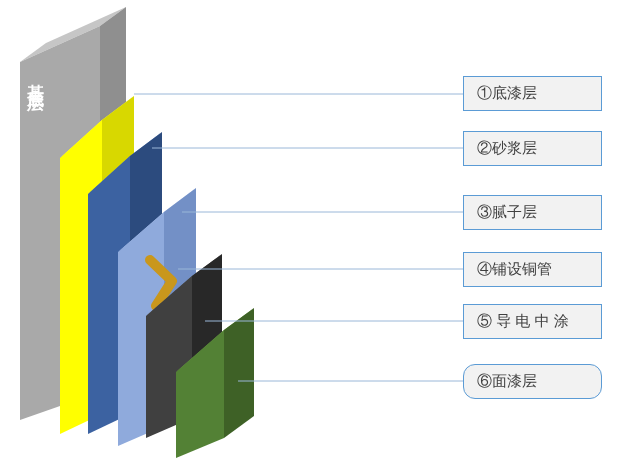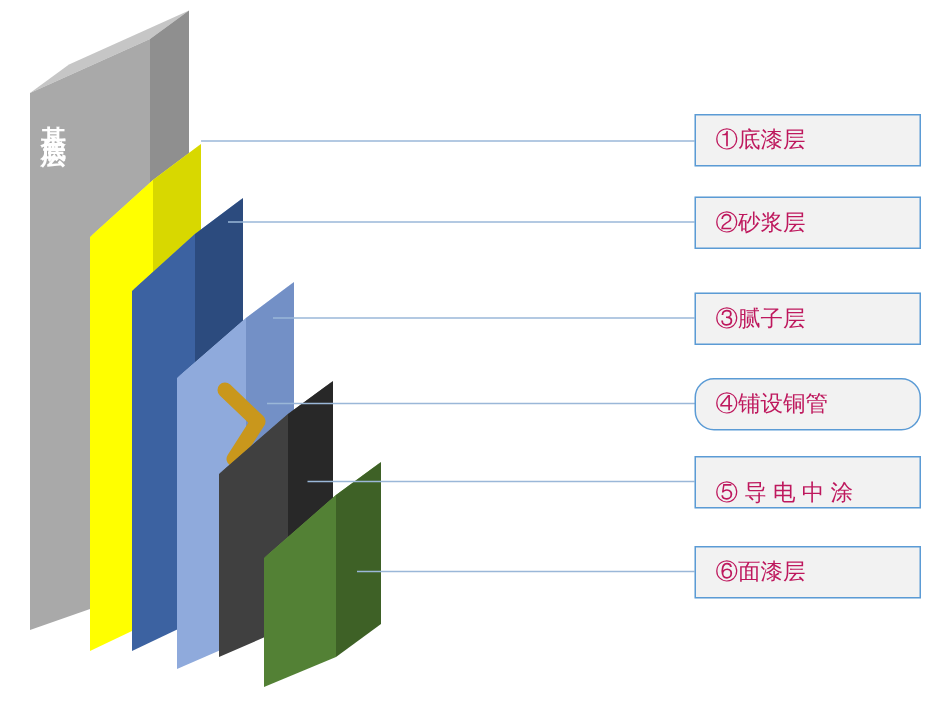--- a/index.html
+++ b/index.html
@@ -18,33 +18,33 @@
     text-orientation:upright;
     color:#ffffff;
     font-size:17px;
     font-weight:bold;
     letter-spacing:6px;
     user-select:none;
   }
   .callout{
     position:absolute;
     left:463px;
-    width:151px;height:35px;
+    width:139px;height:35px;
     box-sizing:border-box;
     background:#f2f2f2;
     border:1.5px solid #5b9bd5;
     display:flex;
     align-items:center;
     padding-left:13px;
     font-size:15px;
-    color:#be185d;
+    color:#404040;
     white-space:nowrap;
   }
   .cb1{top:76px;} .cb2{top:131px;} .cb3{top:195px;}
-  .cb4{top:252px;border-radius:13px;} .cb5{top:304px;align-items:flex-end;} .cb6{top:364px;}
+  .cb4{top:252px;} .cb5{top:304px;} .cb6{top:364px;border-radius:12px;}
 </style>
 </head>
 <body>
 
 <div id="stage">
 
   <svg id="layers-svg" viewBox="0 0 617 469" xmlns="http://www.w3.org/2000/svg">
 
     <polygon points="20,62 100,26 126,7 46,43" fill="#c6c6c6"></polygon>
     <polygon points="100,26 126,7 126,373 100,392" fill="#8f8f8f"></polygon>

